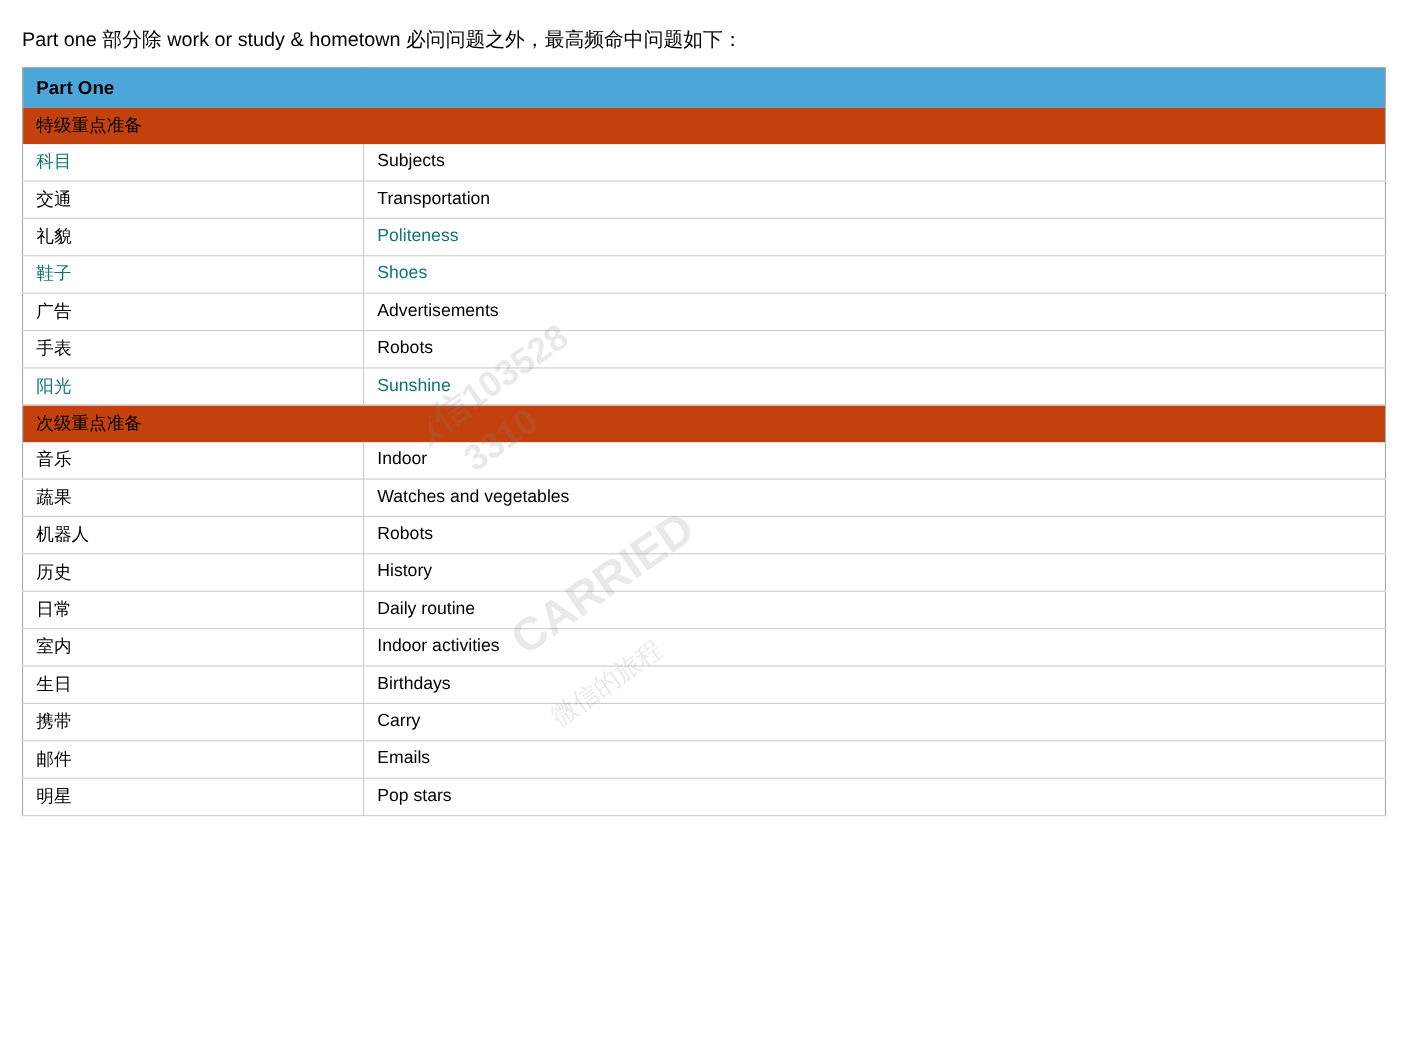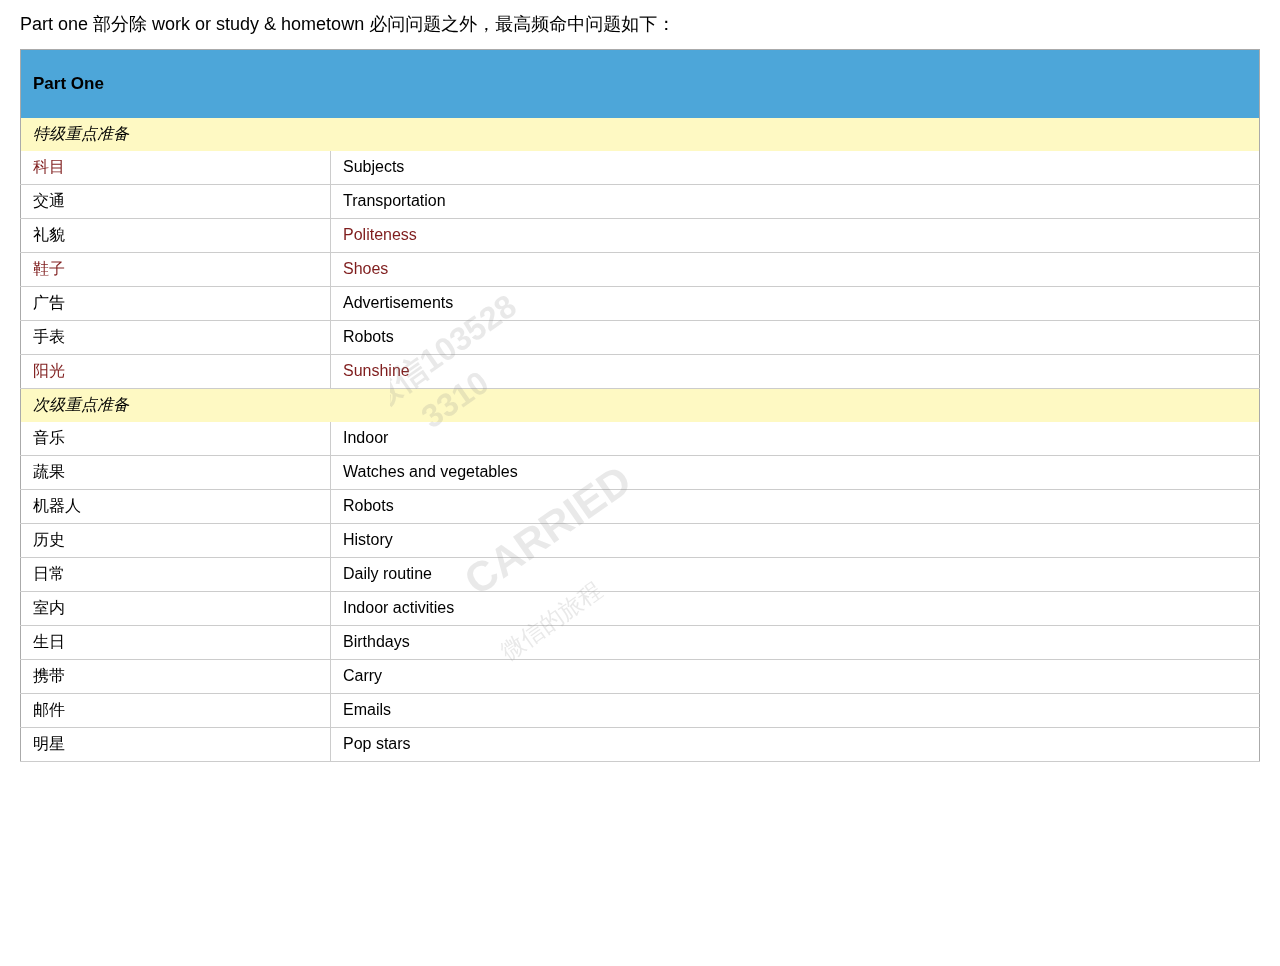--- a/index.html
+++ b/index.html
@@ -36,63 +36,63 @@
     .watermark svg {
       opacity: 0.18;
       width: 500px;
       height: 700px;
     }
 
     .header-text {
       font-size: 18px;
       margin-bottom: 10px;
       line-height: 1.6;
+      margin-top: 12px;
     }
 
     table {
       width: 100%;
       border-collapse: collapse;
       border: 1.5px solid #aaaaaa;
     }
 
     .header-row {
       background-color: #4da6d9;
     }
 
     .header-row td {
-      padding: 24px 12px;
+      padding: 8px 12px;
       font-weight: bold;
       font-size: 17px;
       color: #000000;
     }
 
     .section-row {
-      background-color: #fef9c3;
-      font-style: italic;
+      background-color: #c2410c;
     }
 
     .section-row td {
       padding: 6px 12px;
       font-size: 16px;
       color: #000000;
     }
 
     .data-row td {
       padding: 6px 12px;
       border-bottom: 1px solid #cccccc;
       font-size: 16px;
     }
 
     .data-row td:first-child {
       width: 310px;
       border-right: 1px solid #cccccc;
     }
 
     .red-text {
-      color: #7f1d1d;
+      color: #0f766e;
     }
   </style>
 </head>
 <body>
 
 <div class="watermark">
   <svg viewBox="0 0 400 600" xmlns="http://www.w3.org/2000/svg">
     <g transform="rotate(-35, 200, 300)" fill="#888888">
       <text x="50" y="120" font-size="28" font-family="Arial" font-weight="bold">微信103528</text>
       <text x="80" y="160" font-size="28" font-family="Arial" font-weight="bold">3310</text>

